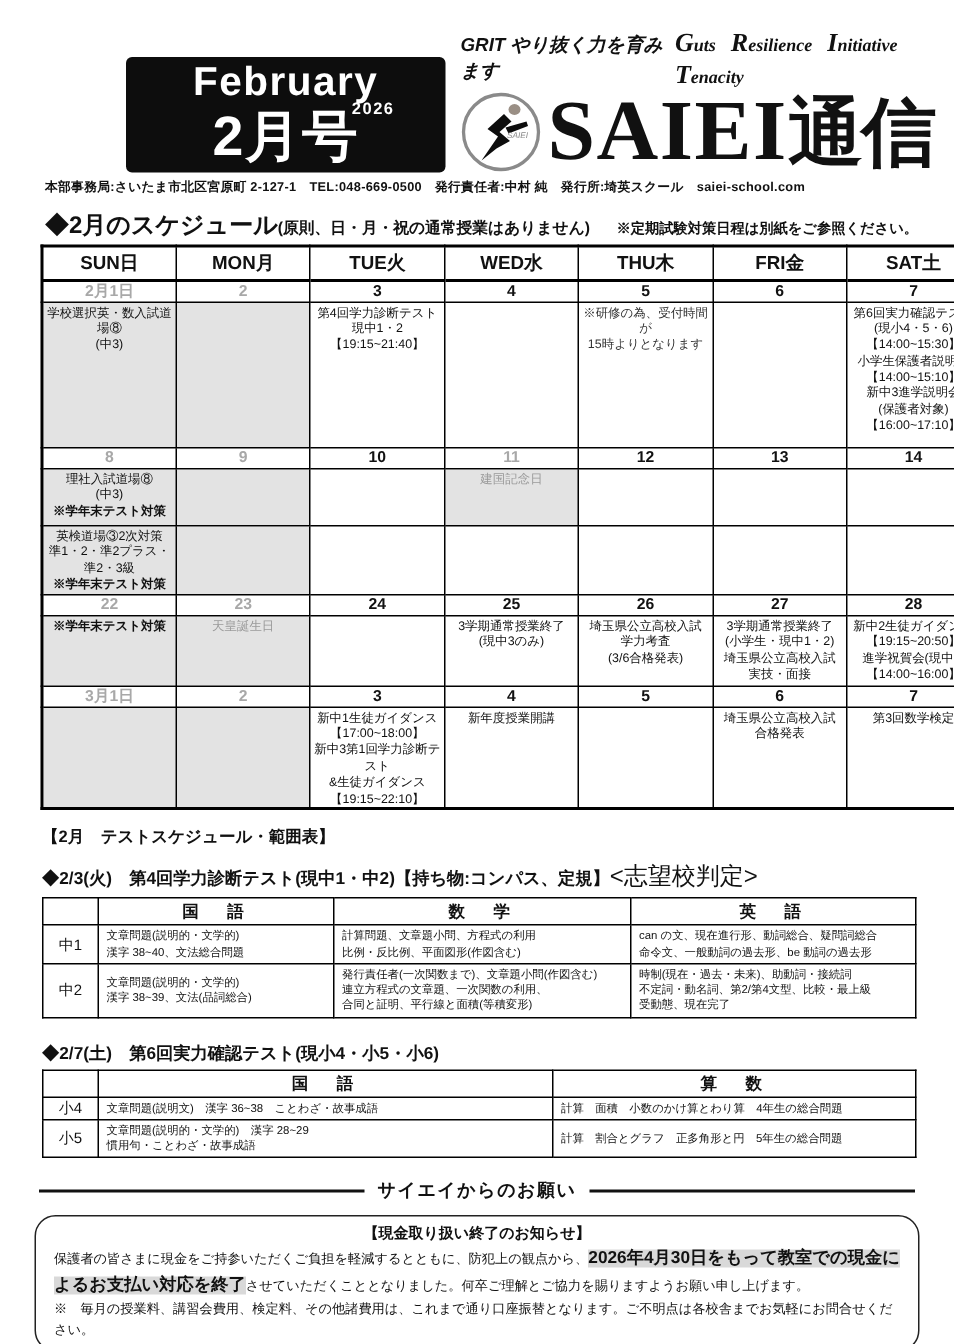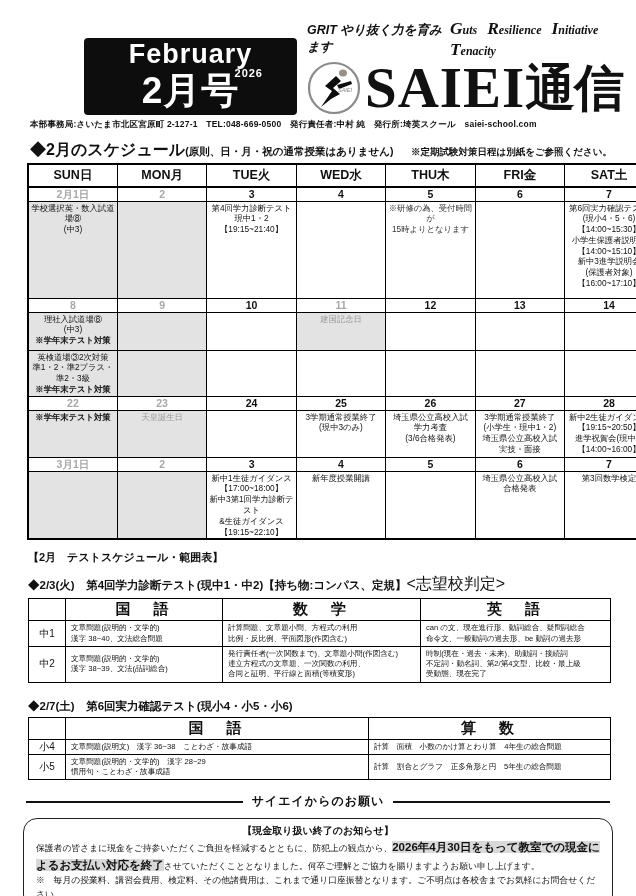--- a/index.html
+++ b/index.html
@@ -47,21 +47,21 @@
   td.holiday { vertical-align: bottom; color: #9a9a9a; font-size: 7.5px; padding-bottom: 2px; margin-top: 48px; }
   td.sm { font-size: 7.3px; }
   tr.h1 { height: 97px; } tr.h2 { height: 38px; } tr.h3 { height: 42px; } tr.h4 { height: 47px; } tr.h5 { height: 66px; }
   
   .mid { margin-left: 28px; margin-right: 25px; }
   .range-head { font-size: 11px; font-weight: 900; margin-top: 10px; }
   .test-title { font-size: 11.5px; font-weight: 900; margin-top: 9px; }
   .test-title .suffix { font-weight: normal; font-size: 16px; }
   table.tt { border-collapse: collapse; width: 582px; margin-top: 3px; border: 1.5px solid #000; table-layout: fixed; }
   table.tt th, table.tt td { border: 1px solid #000; }
-  table.tt th { font-size: 15px; font-weight: bold; padding: 1px 0; letter-spacing: 4px; text-align: center; }
+  table.tt th { font-size: 11px; font-weight: bold; padding: 1px 0; letter-spacing: 4px; text-align: center; }
   table.tt td.lbl { text-align: center; vertical-align: middle; font-size: 10px; font-weight: normal; width: 37px; }
   table.tt td.cell { font-size: 7.6px; line-height: 1.35; padding: 2px 5px; vertical-align: middle; white-space: pre-line; }
   .gap { margin-top: 16px; }
   
   .divider { display: flex; align-items: center; margin: 13px 26px 0 26px; gap: 9px; }
   .divider .line { flex: 1; height: 1.8px; background: #111; }
   .divider .dtitle { font-size: 12px; font-weight: 900; letter-spacing: 1px; }
   .nbox {
     border: 1.6px solid #222; border-radius: 14px; margin: 8px 23px 0 23px;
     padding: 4px 12px 6px 12px; font-size: 8.8px; line-height: 1.55;

